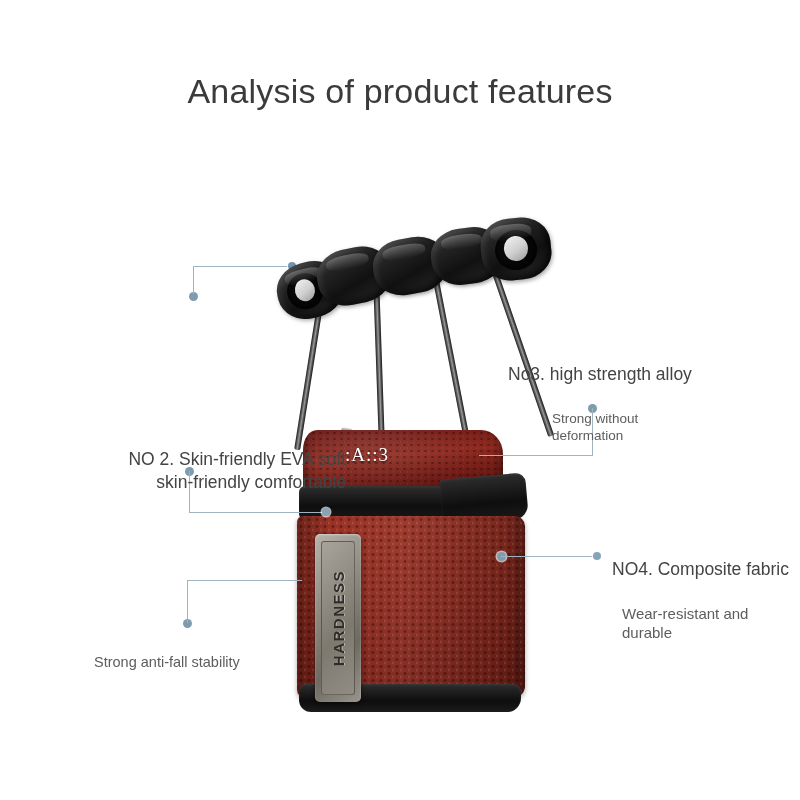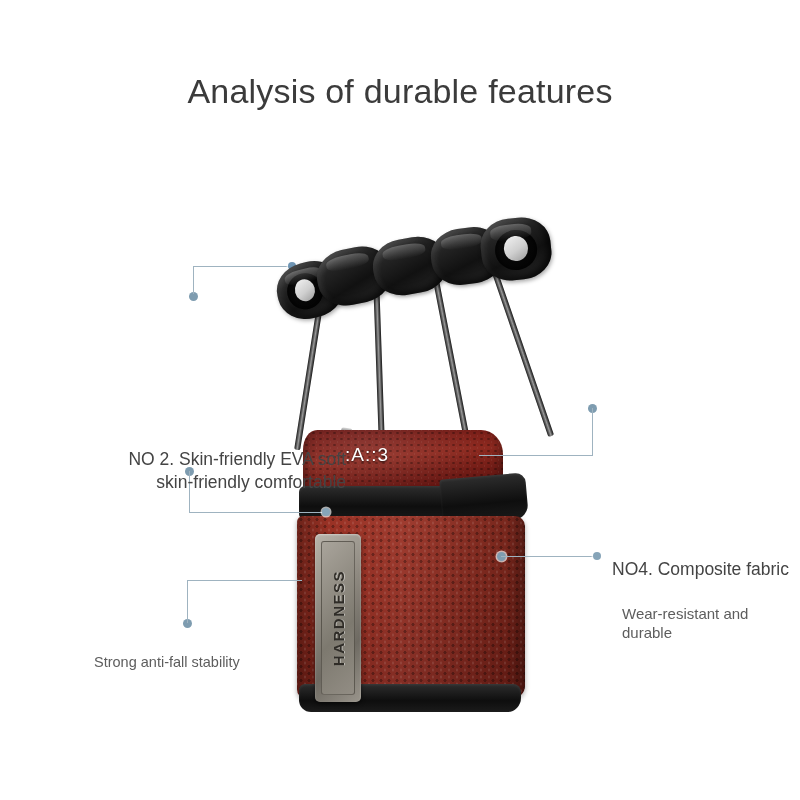--- a/index.html
+++ b/index.html
@@ -159,21 +159,21 @@
       radial-gradient(rgba(255,255,255,0.07) 0.8px, transparent 1px);
     background-size: 7px 6px, 7px 6px;
     background-position: 0 0, 3px 3px;
     opacity: 0.85;
   }
   .eva-label {
     position: absolute;
     left: 90px; top: 226px;
     color: #ffffff;
     font-size: 19px;
-    font-family: Liberation Sans, sans-serif;
+    font-family: Liberation Serif, serif;
     letter-spacing: 1px;
     text-shadow: 0 1px 2px rgba(0,0,0,0.8);
     z-index: 6;
   }
 
   
   .black-piece {
     position: absolute;
     background: linear-gradient(180deg, #2d2d2d 0%, #0e0e0e 60%, #1b1b1b 100%);
     box-shadow: inset 0 1px 3px rgba(255,255,255,0.08);
@@ -224,21 +224,21 @@
     color: #2f2c27;
     text-shadow: 0 1px 0 rgba(255,255,255,0.45);
     font-family: "Liberation Sans", sans-serif;
   }
 </style>
 </head>
 <body>
 
 <div id="stage">
 
-  <div class="title">Analysis of durable features</div>
+  <div class="title">Analysis of product features</div>
 
   <div id="product">
 
     <div class="rod" style="left:66px;  top:62px;  height:172px; transform: rotate(9deg);"></div>
     <div class="rod" style="left:118px; top:58px;  height:178px; transform: rotate(-2deg);"></div>
     <div class="rod" style="left:176px; top:52px;  height:180px; transform: rotate(-11deg);"></div>
     <div class="rod" style="left:234px; top:46px;  height:182px; transform: rotate(-19deg);"></div>
 
     <div class="collar" style="left:86px;  top:210px; transform: rotate(9deg);"></div>
     <div class="collar" style="left:118px; top:212px; transform: rotate(-2deg);"></div>
@@ -325,20 +325,25 @@
     <div class="lline-v" style="left:187px; top:580px; height:43px;"></div>
     <div class="lline-h" style="left:187px; top:580px; width:115px;"></div>
   </div>
 
 
   <div class="anno" id="anno2">
     <span class="main">NO 2. Skin-friendly EVA soft
 skin-friendly comfortable</span>
   </div>
 
+  <div class="anno" id="anno3">
+    <span class="main">No3. high strength alloy</span>
+    <span class="sub">Strong without
+deformation</span>
+  </div>
 
   <div class="anno" id="anno4">
     <span class="main">NO4. Composite fabric</span>
     <span class="sub">Wear-resistant and
 durable</span>
   </div>
 
   <div class="anno" id="anno5">
     <span class="sub">Strong anti-fall stability</span>
   </div>

